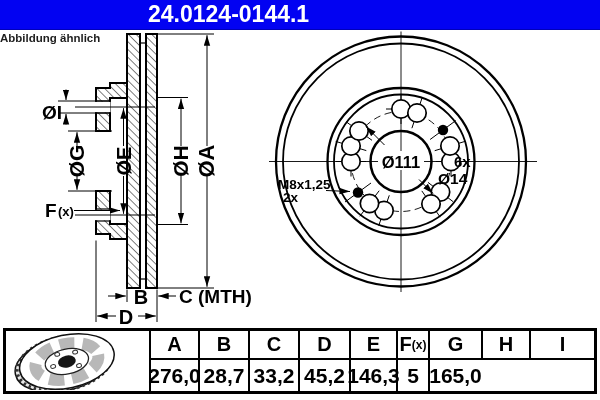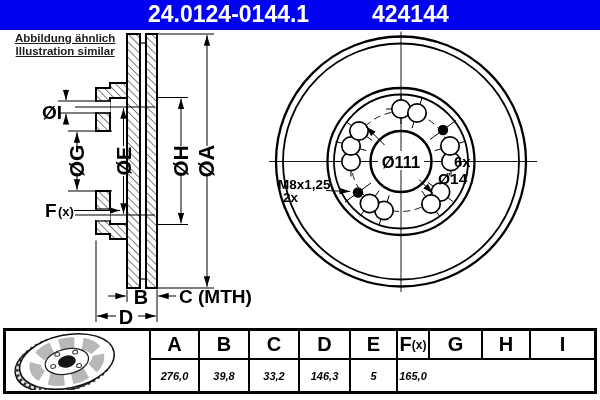--- a/index.html
+++ b/index.html
@@ -2,49 +2,47 @@
 <html><head>
 <meta charset="utf-8">
 <style>
   html,body{margin:0;padding:0;background:#fff;}
   .page{position:relative;width:600px;height:400px;background:#fff;overflow:hidden;
         font-family:"Liberation Sans",sans-serif;text-align:center;}
   .header{position:absolute;left:0;top:0;width:600px;height:29px;background:#0202f2;
           border-bottom:1px solid #0000b8;}
   .header .pn{position:absolute;left:148px;top:1px;color:#fff;font-weight:bold;font-size:23px;}
   .header .cn{position:absolute;left:372px;top:1px;color:#fff;font-weight:bold;font-size:23px;}
-  .note{position:absolute;left:15px;top:32px;font-size:11.5px;font-weight:bold;color:#1d1d1d;
-        line-height:12.5px;text-decoration:underline;}
+  .note{position:absolute;left:0;top:32px;font-size:11.5px;font-weight:bold;color:#1d1d1d;
+        line-height:12.5px;}
   .drawing{position:absolute;left:0;top:28px;}
   .spec{position:absolute;left:3px;top:328px;width:594px;height:66px;border:3px solid #000;
         box-sizing:border-box;display:grid;background:#fff;
         grid-template-columns:143px 49px 50px 50px 51px 47px 32px 53px 48px 1fr;
         grid-template-rows:29px 1fr;}
   .spec .cell{display:flex;align-items:center;justify-content:center;font-weight:bold;
         border-left:2px solid #000;}
   .spec .hd{font-size:20px;border-bottom:2px solid #000;}
-  .spec .val{font-size:11px;font-style:italic;}
+  .spec .val{font-size:21px;}
   .spec .icon-cell{grid-row:1/3;grid-column:1;border-left:none;display:flex;
         align-items:center;justify-content:center;border-bottom:none;}
   .spec .sub{font-size:12px;font-weight:bold;}
   svg text{font-family:"Liberation Sans",sans-serif;font-weight:bold;fill:#000;}
 </style>
 </head>
 <body>
 
 <div class="page">
 
   <div class="header">
     <span class="pn">24.0124-0144.1</span>
-    <span class="cn">424144</span>
   </div>
 
   <div class="note">
     <div>Abbildung ähnlich</div>
-    <div>Illustration similar</div>
   </div>
 
   <svg class="drawing" width="600" height="300" viewBox="0 28 600 300">
     <defs>
       <pattern id="hx" width="5.5" height="5.5" patternUnits="userSpaceOnUse" patternTransform="rotate(-45)">
         <rect width="5.5" height="5.5" fill="#fff"></rect>
         <line x1="0" y1="0" x2="0" y2="5.5" stroke="#000" stroke-width="1"></line>
       </pattern>
       <marker id="arr" viewBox="0 -3.5 11 7" refX="10.5" refY="0" markerWidth="11" markerHeight="7" orient="auto" markerUnits="userSpaceOnUse">
         <path d="M0,-3.2 L10.5,0 L0,3.2 Z" fill="#000"></path>
@@ -209,19 +207,20 @@
     <div class="cell hd">E</div>
     <div class="cell hd">
         <span>F</span>
         <span class="sub">(x)</span>
       </div>
     <div class="cell hd">G</div>
     <div class="cell hd">H</div>
     <div class="cell hd">I</div>
 
     <div class="cell val">276,0</div>
-    <div class="cell val">39,8</div>
+    <div class="cell val">28,7</div>
     <div class="cell val">33,2</div>
+    <div class="cell val">45,2</div>
     <div class="cell val">146,3</div>
     <div class="cell val">5</div>
     <div class="cell val">165,0</div>
   </div>
 </div>
 
 </body></html>

